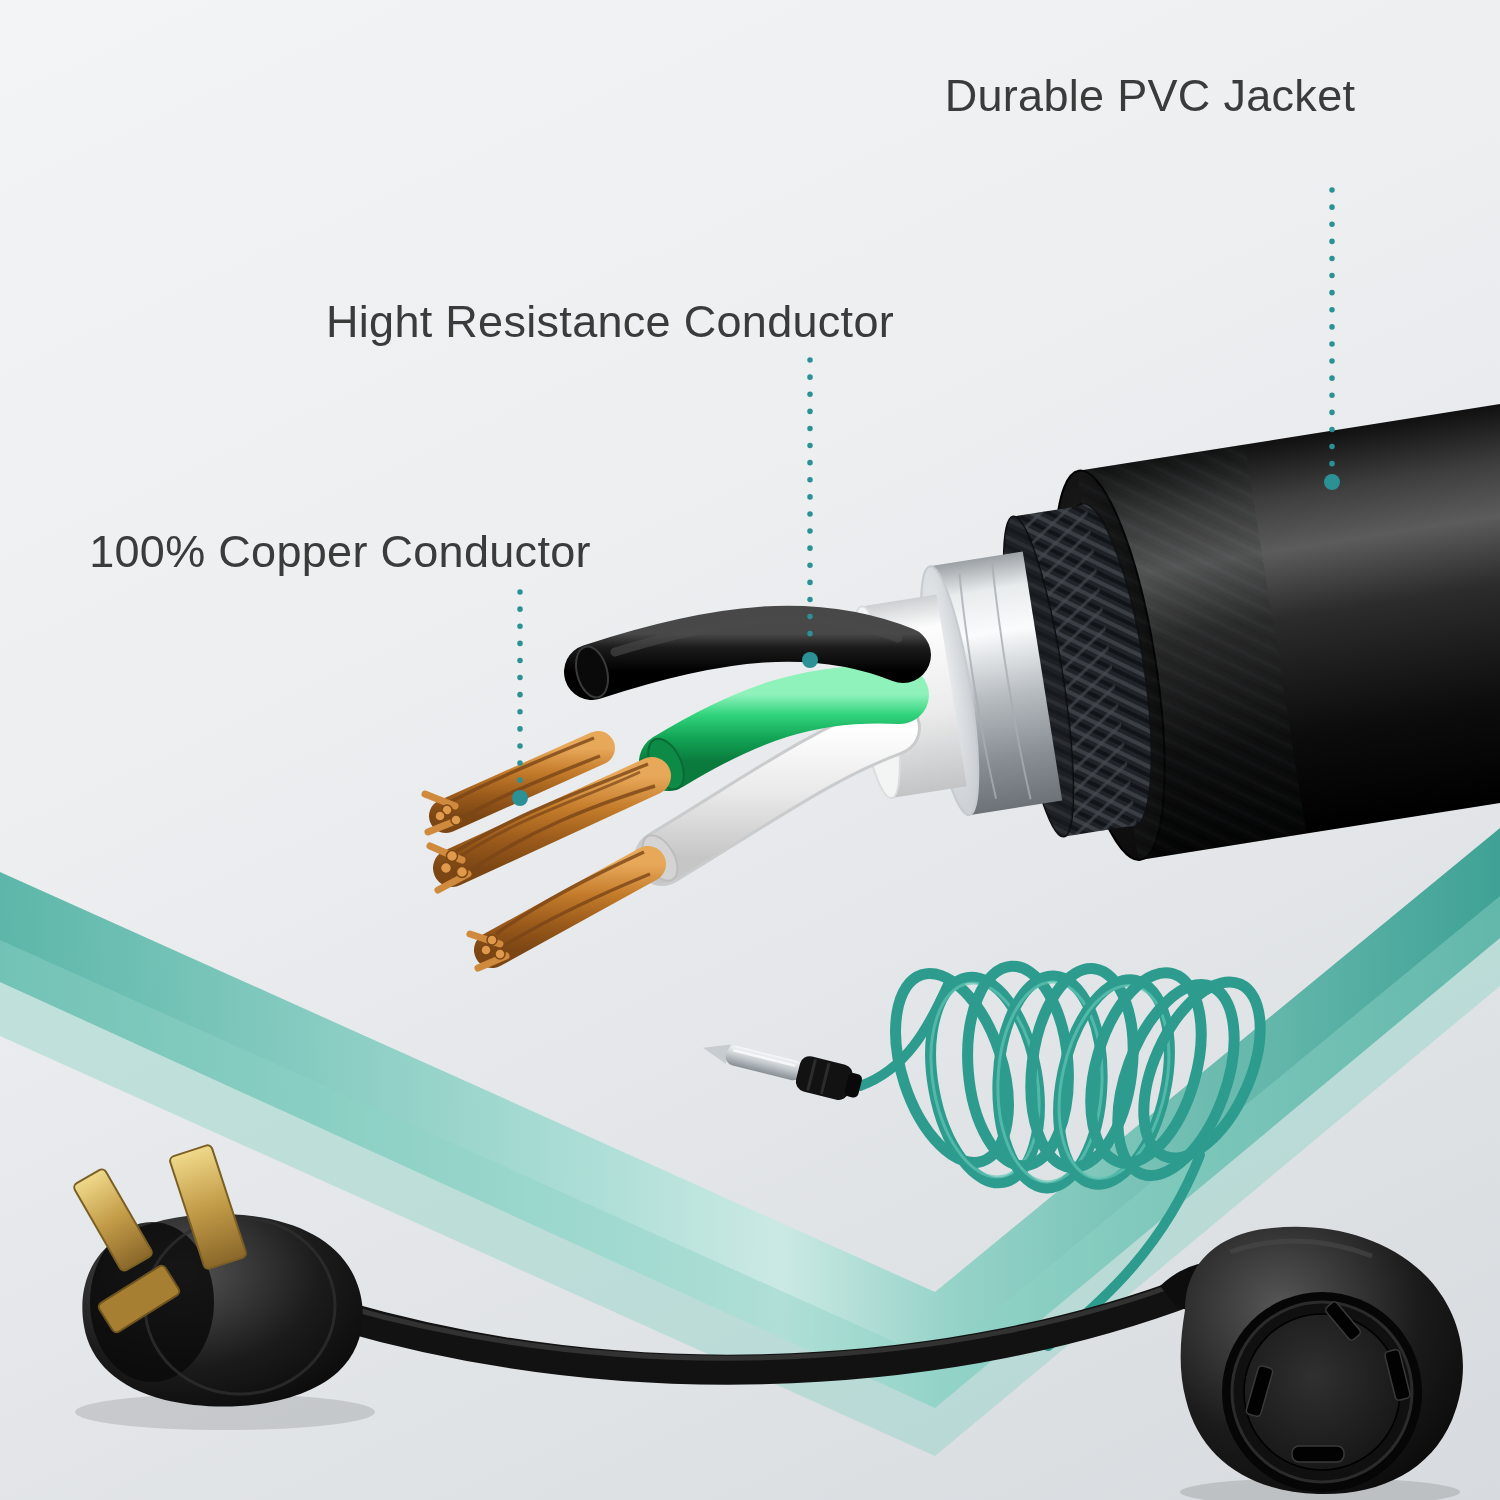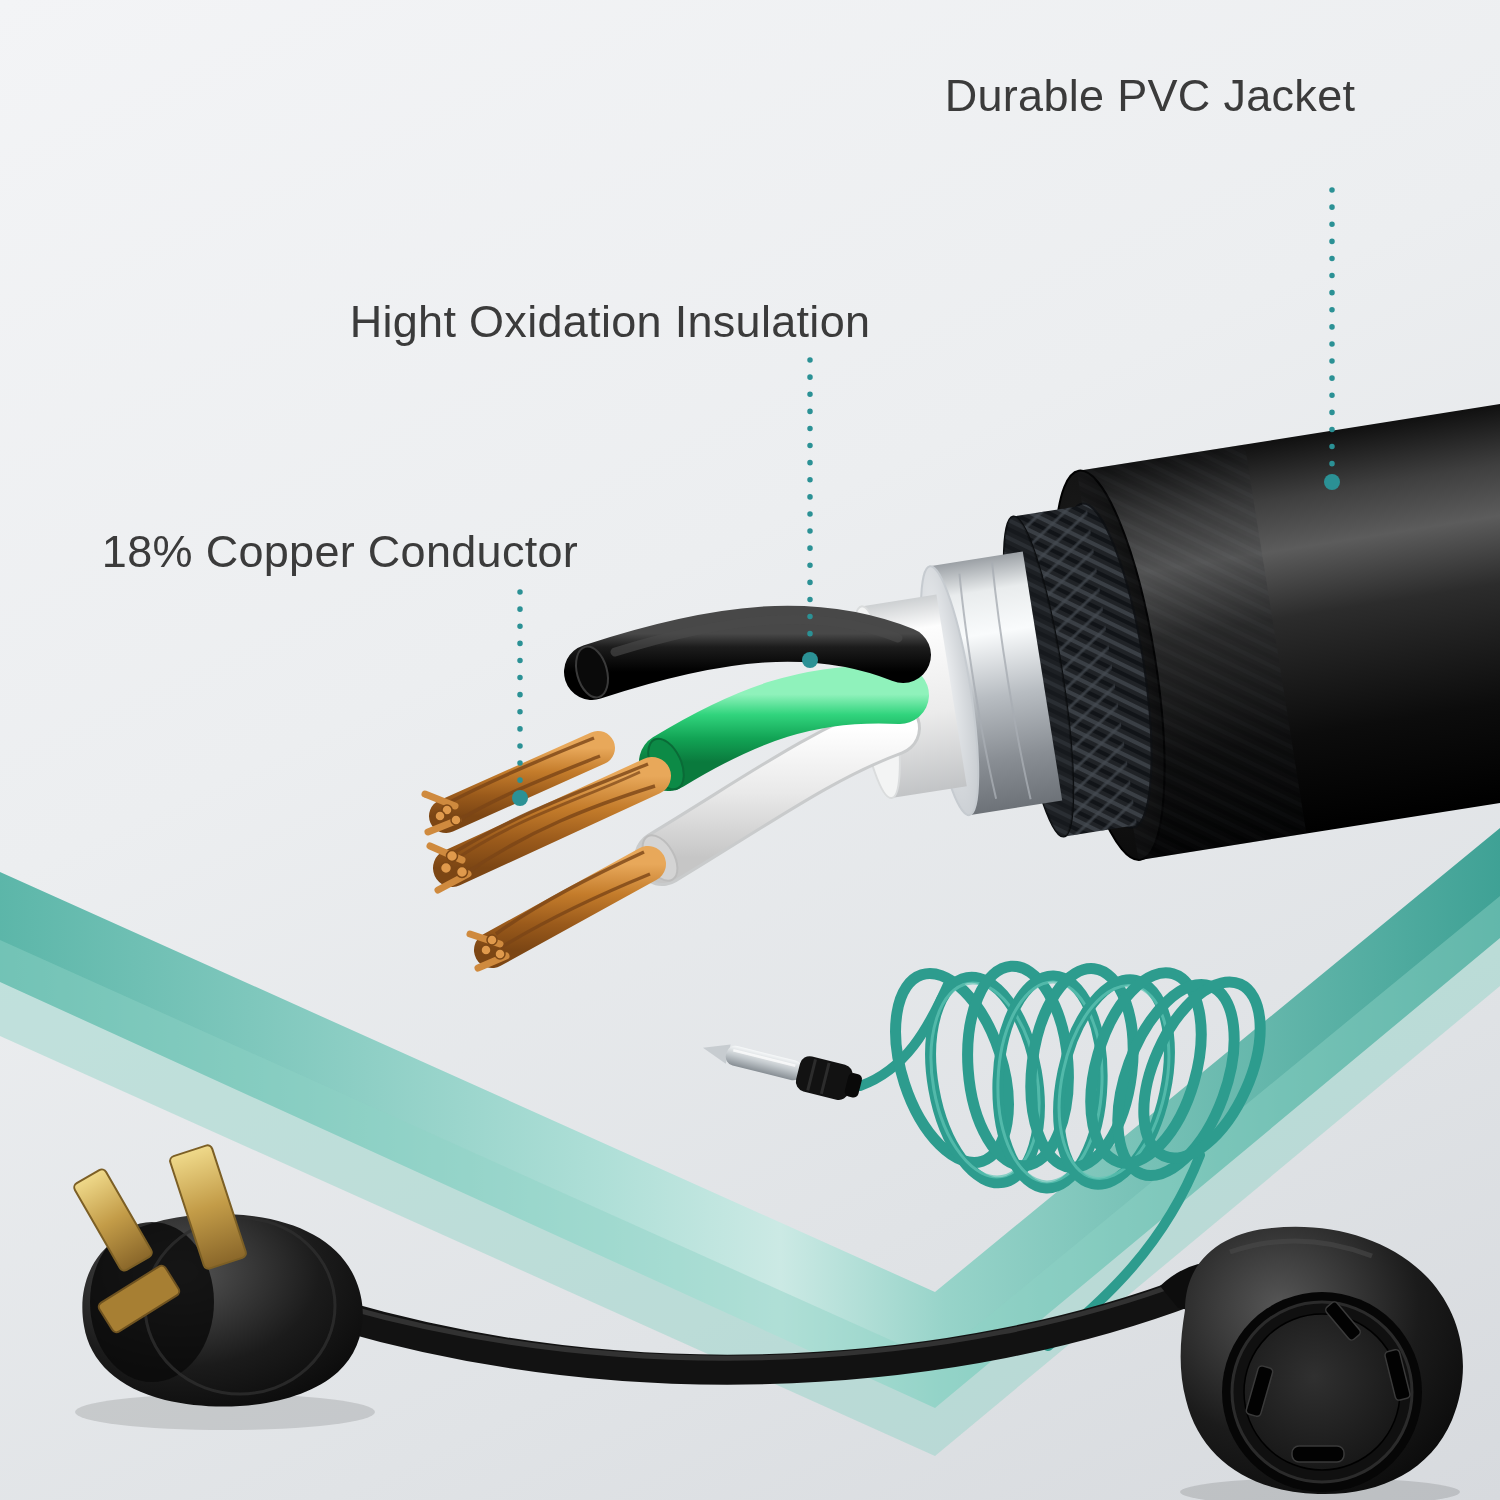--- a/index.html
+++ b/index.html
@@ -265,16 +265,16 @@
   <g style="fill:var(--leader-color,#2b9195)" stroke="none">
     <circle cx="1332" cy="482" r="8"></circle>
     <circle cx="810" cy="660" r="8"></circle>
     <circle cx="520" cy="798" r="8"></circle>
   </g>
 </svg>
 
   <div class="label label-pvc">
     <div>Durable PVC Jacket</div>
   </div>
-  <div class="label label-insulation">Hight Oxidation Insulation</div>
-  <div class="label label-copper">18% Copper Conductor</div>
+  <div class="label label-insulation">Hight Resistance Conductor</div>
+  <div class="label label-copper">100% Copper Conductor</div>
 
 </div>
 
 </body></html>

